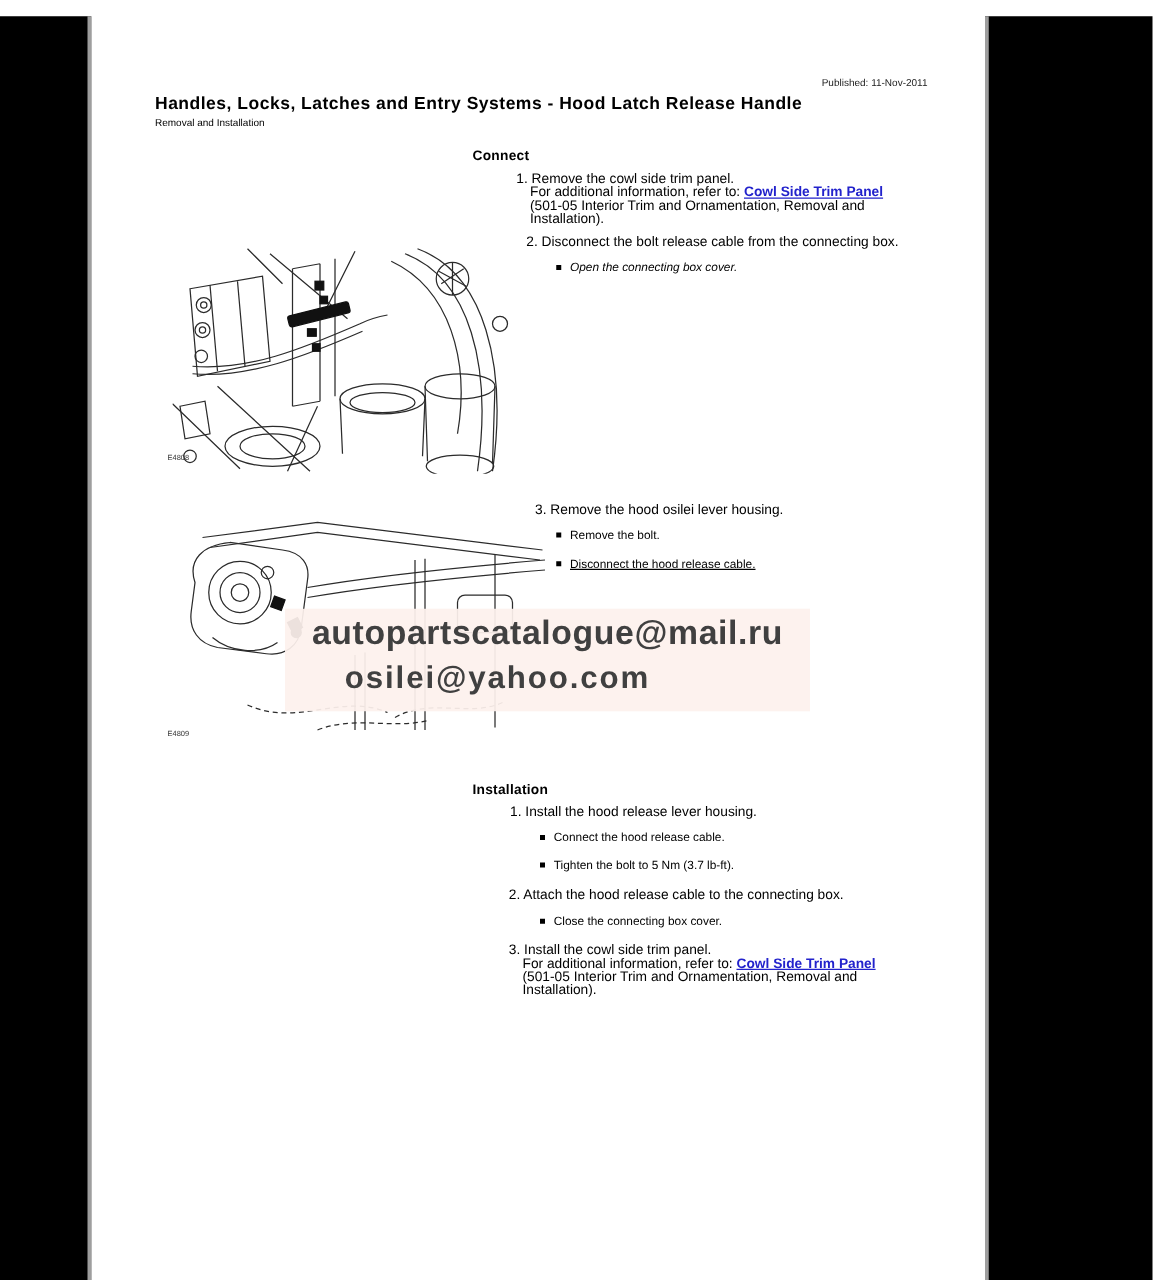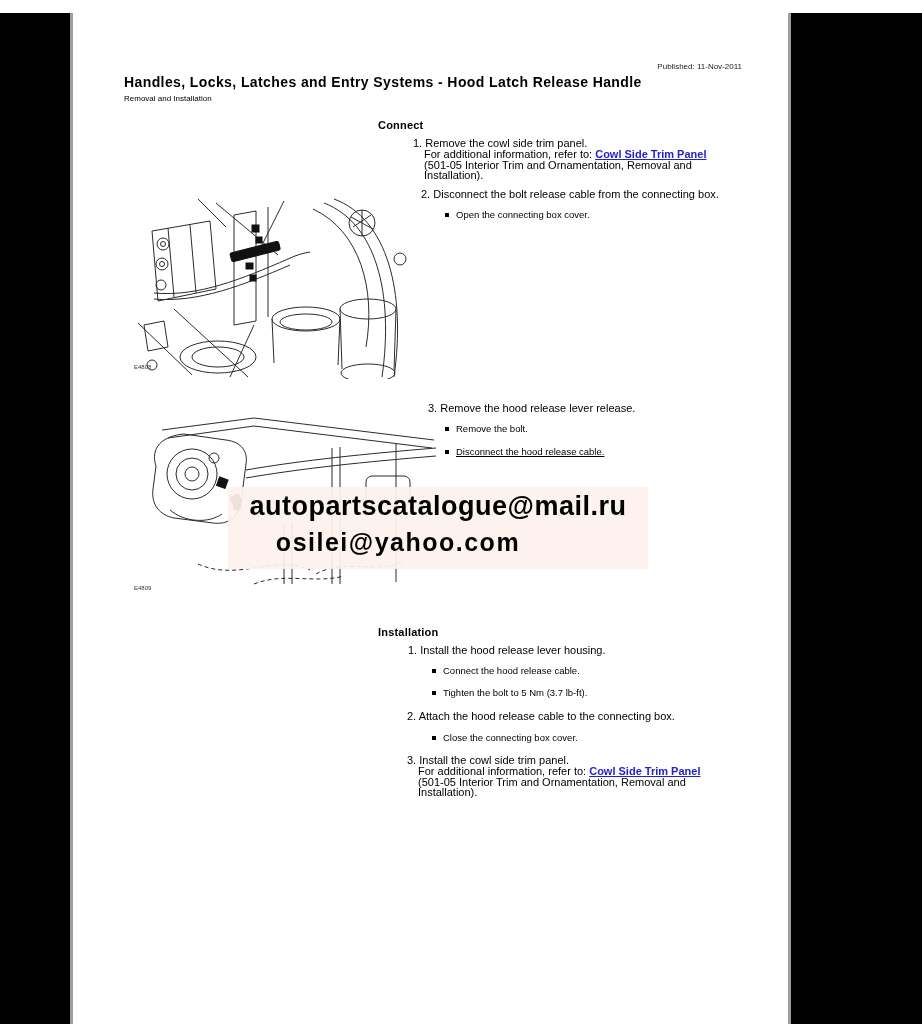--- a/index.html
+++ b/index.html
@@ -26,42 +26,42 @@
   .refer .line{display:block;}
   a.doc-link{color:#2222cc;font-weight:bold;text-decoration:underline;cursor:pointer;}
 
   .bullet{font-size:9.5px;line-height:10.8px;}
   .bullet::before{content:"";display:inline-block;width:4px;height:4px;background:#000;
     margin-right:7px;margin-bottom:1px;}
 
   
   #r-step1{top:138px;left:413px;width:334px;}
   #r-step2{top:189px;left:421px;width:340px;}
-  #r-step2-b1{top:210px;left:445px;}
+  #r-step2-b1{top:210px;left:445px;font-style:italic;}
   #r-step3{top:403px;left:428px;width:320px;}
   #r-step3-b1{top:424px;left:445px;}
   #r-step3-b2{top:447px;left:445px;text-decoration:underline;}
 
   #i-step1{top:645px;left:408px;width:330px;}
   #i-step1-b1{top:666px;left:432px;}
   #i-step1-b2{top:688px;left:432px;text-align:center;}
   #i-step2{top:711px;left:407px;width:340px;}
   #i-step2-b1{top:733px;left:432px;}
   #i-step3{top:755px;left:407px;width:334px;}
 
   
   #figure1{top:197px;left:138px;width:285px;height:182px;}
   #figure1-code{top:364px;left:134px;font-size:6px;color:#333;}
   #figure2{top:414px;left:134px;width:305px;height:175px;}
   #figure2-code{top:585px;left:134px;font-size:6px;color:#333;}
   figure{margin:0;}
 
   
   #watermark{top:487px;left:228px;width:420px;height:82px;background:rgba(253,241,237,.93);}
-  .wm-line{display:block;text-align:center;font-weight:bold;color:#000000;
+  .wm-line{display:block;text-align:center;font-weight:bold;color:#404040;
     font-family:"Liberation Sans", sans-serif;}
   #wm-line1{margin-top:4px;font-size:27px;letter-spacing:.5px;}
   #wm-line2{margin-top:6px;font-size:25px;letter-spacing:1.5px;padding-right:80px;}
 </style>
 </head>
 <body>
 
 <div id="viewport">
 
   <div id="bar-left" class="side-bar"></div>
@@ -128,21 +128,21 @@
           <rect x="108" y="66" width="7" height="6"></rect>
           <rect x="112" y="78" width="6" height="6"></rect>
         </g>
       </g>
     </svg>
   </figure>
   <div id="figure1-code" class="abs">E4808</div>
 
   <div id="r-step3" class="abs step">
     <span>3.</span>
-    <span>Remove the hood release lever release.</span>
+    <span>Remove the hood osilei lever housing.</span>
   </div>
   <div id="r-step3-b1" class="abs bullet">Remove the bolt.</div>
   <div id="r-step3-b2" class="abs bullet">Disconnect the hood release cable.</div>
 
   <figure id="figure2" class="abs">
     <svg width="305" height="175" viewBox="0 0 305 175">
       <g stroke="#2b2b2b" fill="none" stroke-width="1">
         <path d="M28 16 L120 4 L300 26"></path>
         <path d="M34 24 L120 12 L298 34"></path>
         <path d="M22 52 C 16 34 28 22 50 20 L 92 26 C 108 28 114 38 112 50 L 107 88 C 105 103 94 111 79 109 L 40 104 C 25 101 17 90 19 75 Z"></path>

